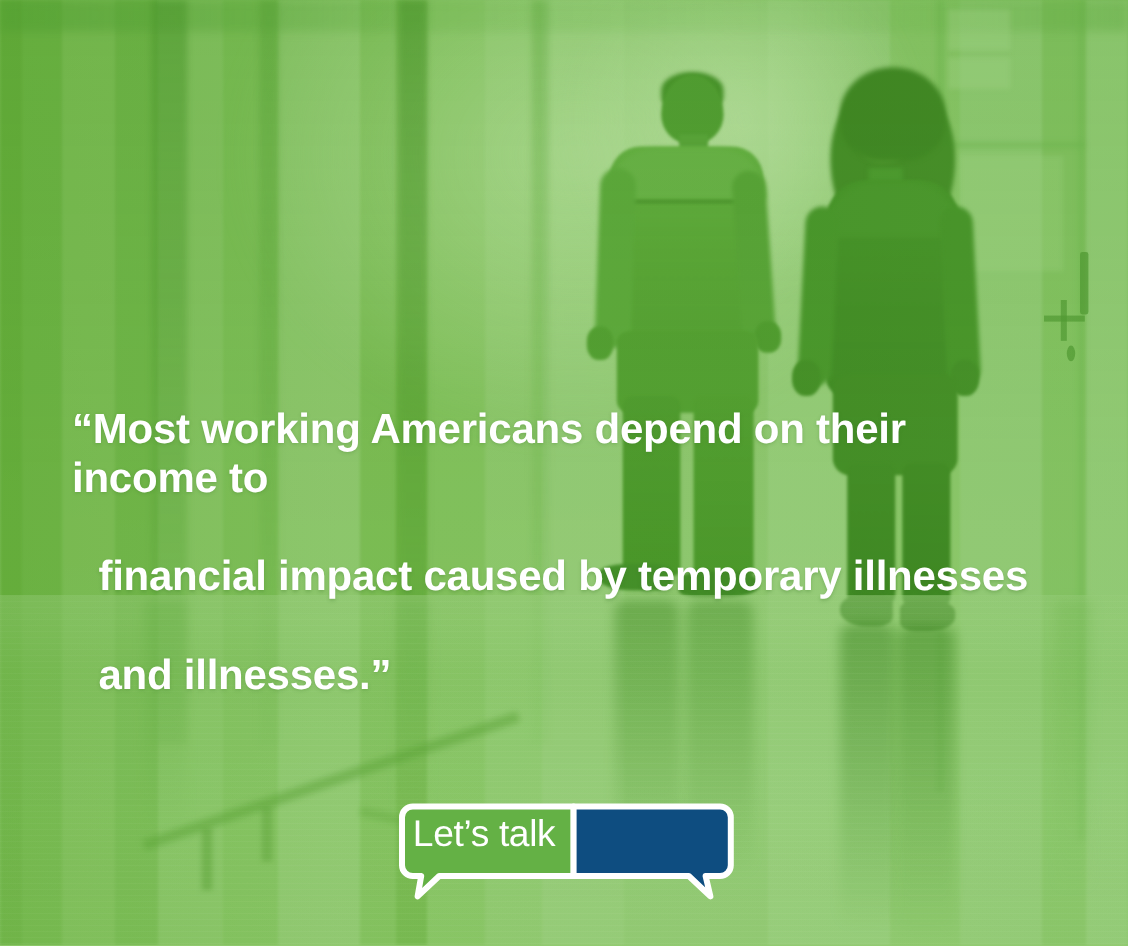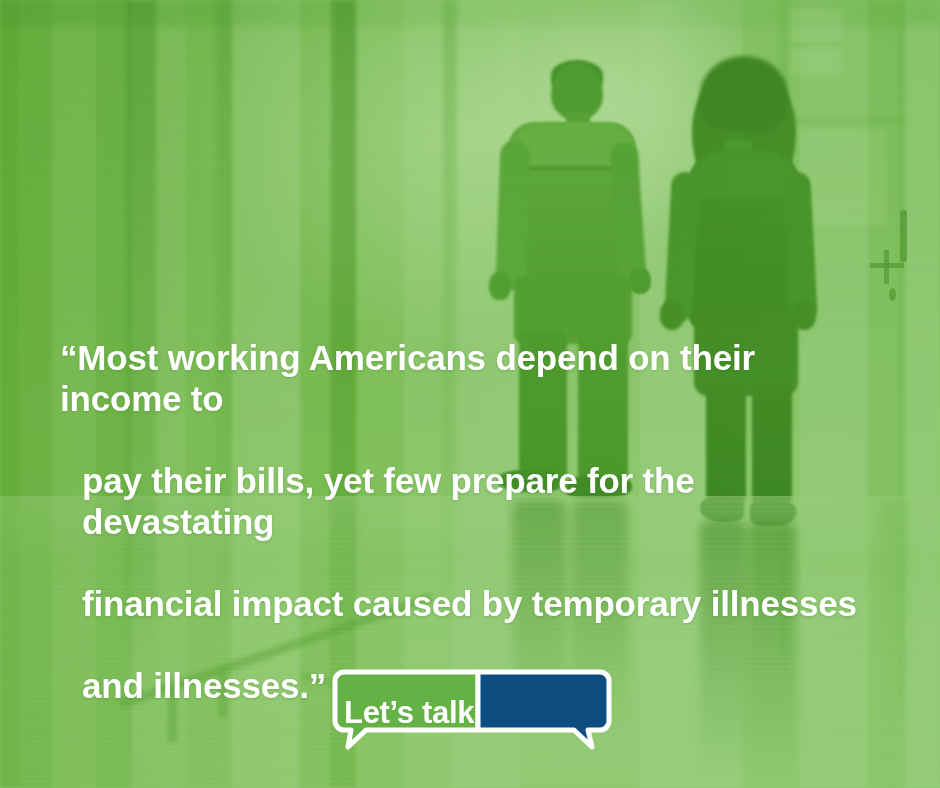--- a/index.html
+++ b/index.html
@@ -263,22 +263,22 @@
   
   .logo { position:absolute; left:326px; top:668px; width:292px; height:82px; }
   .logo svg { display:block; }
   .logo-text {
     position:absolute; top:0; left:0;
     font-family:"Liberation Sans", sans-serif;
     color:#ffffff;
     white-space:nowrap;
   }
   .logo-lets {
-    left:18px; top:27px;
-    font-size:31px; font-weight:bold; letter-spacing:-.3px;
+    left:18px; top:9px;
+    font-size:31px; font-weight:normal; letter-spacing:-.3px;
   }
   .logo-benefits {
     left:164px; top:13px;
     font-size:32px; font-weight:bold; letter-spacing:-.6px;
   }
 </style>
 </head>
 <body>
 
 <div class="card">
@@ -357,21 +357,20 @@
     <div class="rail-post"></div>
     <div class="rail-post2"></div>
     <div class="floor-tex"></div>
 
     <div class="tint"></div>
     <div class="tint2"></div>
   </div>
 
   <div class="quote">
     <span class="ln l1">“Most working Americans depend on their income to</span>
-    <span class="ln l2">pay their bills, yet few prepare for the devastating</span>
     <span class="ln l3">financial impact caused by temporary illnesses</span>
     <span class="ln l4">and illnesses.”</span>
   </div>
 
 
   <div class="logo">
     <svg width="292" height="82" viewBox="0 0 292 82">
 
       <path d="M9,13 a9,9 0 0 1 9,-9 H152 V62 H40 L22,79 L25,62 H18 a9,9 0 0 1 -9,-9 Z" fill="#64b145" stroke="#ffffff" stroke-width="5" stroke-linejoin="round"></path>
 

